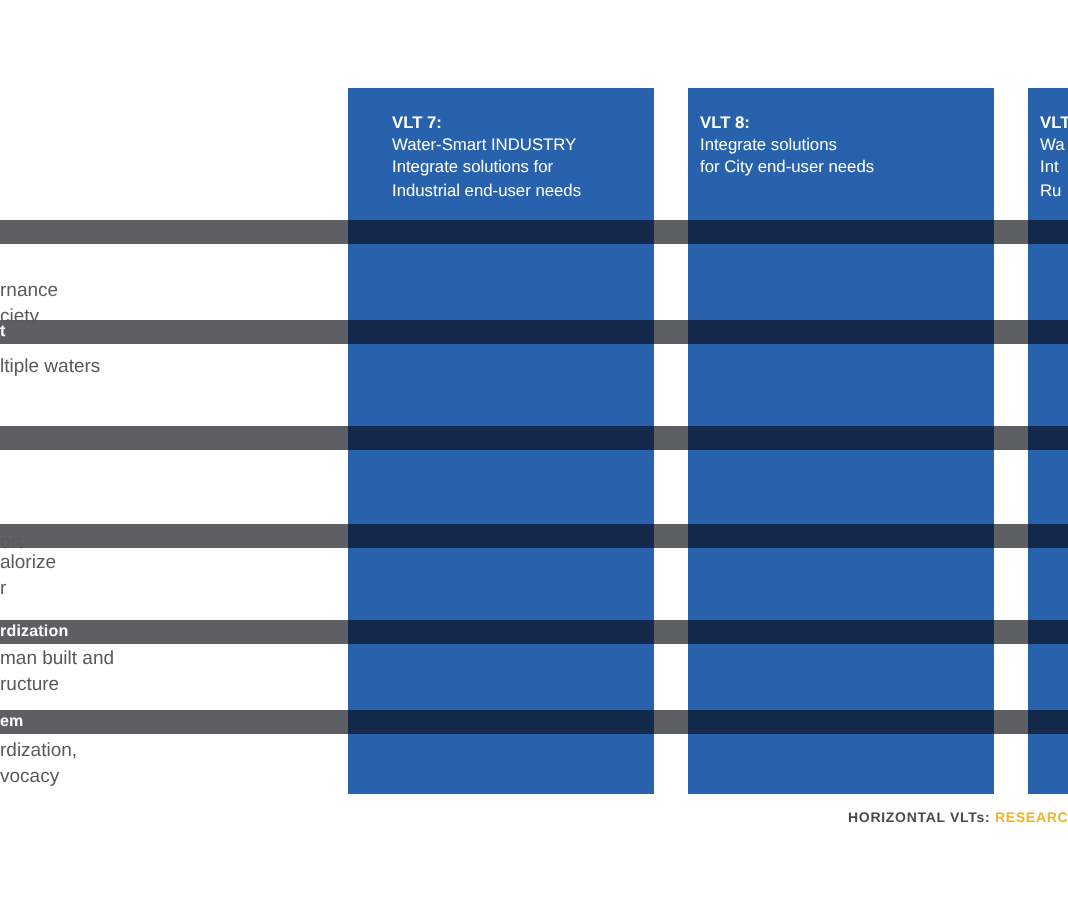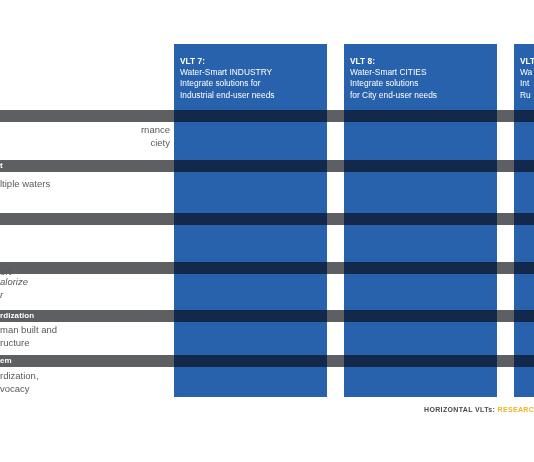--- a/index.html
+++ b/index.html
@@ -102,35 +102,35 @@
       <div class="band-title">t</div>
     </div>
     <div class="band" style="top: 213px;"></div>
     <div class="band" style="top: 262px;"></div>
     <div class="band" style="top: 310px;">
       <div class="band-title">rdization</div>
     </div>
     <div class="band" style="top: 355px;">
       <div class="band-title">em</div>
     </div>
-    <div class="rowtext" style="top: 124px; text-align: right;">rnance
+    <div class="rowtext" style="top: 140px;">rnance
 ciety</div>
     <div class="rowtext" style="top: 178px;">ltiple waters</div>
     <div class="rowtext" style="top: 248px; margin-top: 18px;">ort</div>
-    <div class="rowtext" style="top: 276px; font-style: italic;">alorize
+    <div class="rowtext" style="top: 276px;">alorize
 r</div>
     <div class="rowtext" style="top: 370px;">rdization,
 vocacy</div>
     <div class="rowtext" style="top: 324px;">man built and
 ructure</div>
     <div class="vcol" style="left: 174px; top: 44px; width: 153px; height: 353px;"></div>
-    <div class="vcol-head" style="left: 180px; top: 56px; width: 143px;"><span class="vlt-no">VLT 7:</span><span style="display: block;">Water-Smart INDUSTRY</span><span style="display: block; white-space: pre-line;">Integrate solutions for
+    <div class="vcol-head" style="left: 196px; top: 56px; width: 143px;"><span class="vlt-no">VLT 7:</span><span style="display: block;">Water-Smart INDUSTRY</span><span style="display: block; white-space: pre-line;">Integrate solutions for
 Industrial end-user needs</span></div>
     <div class="vcol" style="left: 344px; top: 44px; width: 153px; height: 353px;"></div>
-    <div class="vcol-head" style="left: 350px; top: 56px; width: 143px;"><span class="vlt-no">VLT 8:</span><span style="display: block;">Water-Smart CITIES</span><span style="display: block; white-space: pre-line;">Integrate solutions
+    <div class="vcol-head" style="left: 350px; top: 56px; width: 143px;"><span class="vlt-no">VLT 8:</span><span style="display: block; white-space: pre-line;">Integrate solutions
 for City end-user needs</span></div>
     <div class="vcol" style="left: 514px; top: 44px; width: 153px; height: 353px;"></div>
     <div class="vcol-head" style="left: 520px; top: 56px; width: 143px;"><span class="vlt-no">VLT</span><span style="display: block;">Wa</span><span style="display: block; white-space: pre-line;">Int
 Ru</span></div>
     <div class="cross" style="left: 174px; top: 110px; width: 153px;"></div>
     <div class="cross" style="left: 344px; top: 110px; width: 153px;"></div>
     <div class="cross" style="left: 514px; top: 110px; width: 153px;"></div>
     <div class="cross" style="left: 174px; top: 160px; width: 153px;"></div>
     <div class="cross" style="left: 344px; top: 160px; width: 153px;"></div>
     <div class="cross" style="left: 514px; top: 160px; width: 153px;"></div>

